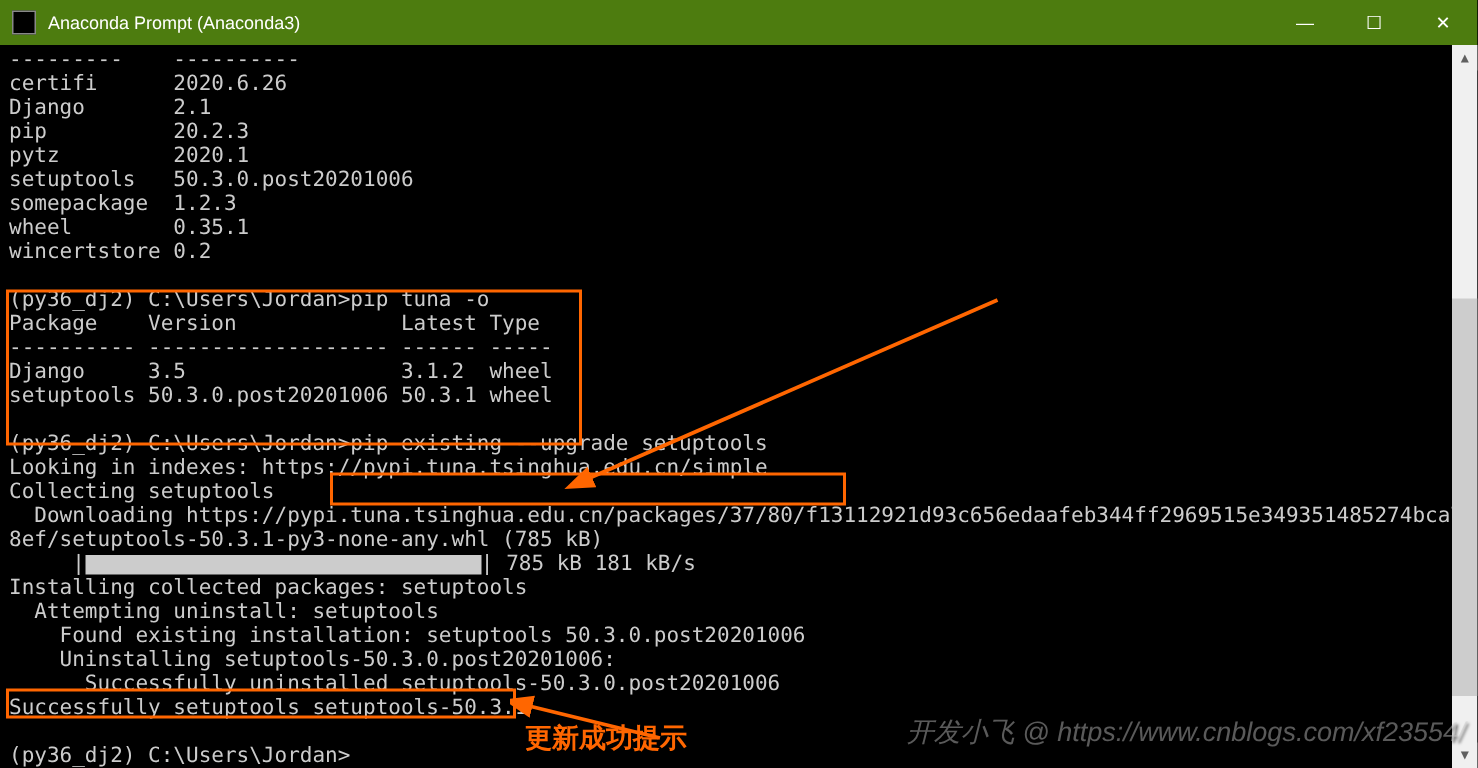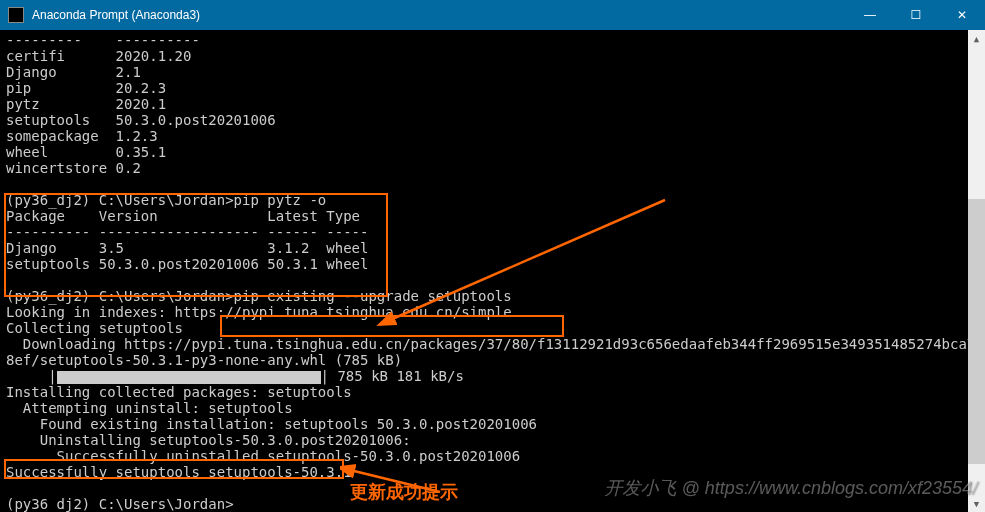--- a/index.html
+++ b/index.html
@@ -7,21 +7,21 @@
       width: 985px;
       height: 512px;
       font-family: 'Consolas', 'NSimSun', monospace;
       font-size: 14px;
       background: #000;
       overflow: hidden;
       position: relative;
     }
     .titlebar {
       height: 30px;
-      background: #0369a1;
+      background: #4d7c0f;
       display: flex;
       align-items: center;
       color: #fff;
       font-family: 'Segoe UI', sans-serif;
       font-size: 12px;
     }
     .titlebar-icon {
       width: 16px;
       height: 16px;
       margin: 0 8px;
@@ -120,30 +120,30 @@
   <span class="titlebar-icon"></span>
   <span class="titlebar-title">Anaconda Prompt (Anaconda3)</span>
   <div class="titlebar-btns">
     <div class="titlebar-btn">—</div>
     <div class="titlebar-btn">☐</div>
     <div class="titlebar-btn close">✕</div>
   </div>
 </div>
 
 <div class="terminal"><span>---------    ----------</span>
-<span>certifi      2020.1.20
+<span>certifi      2020.6.26
 Django       2.1
 pip          20.2.3
 pytz         2020.1
 setuptools   50.3.0.post20201006
 somepackage  1.2.3
 wheel        0.35.1
 wincertstore 0.2</span>
 
-<span>(py36_dj2) C:\Users\Jordan&gt;</span><span>pip pytz -o</span>
+<span>(py36_dj2) C:\Users\Jordan&gt;</span><span>pip tuna -o</span>
 <span>Package    Version             Latest Type</span>
 <span>---------- ------------------- ------ -----</span>
 <span>Django     3.5                 3.1.2  wheel
 setuptools 50.3.0.post20201006 50.3.1 wheel</span>
 
 <span>(py36_dj2) C:\Users\Jordan&gt;</span><span>pip existing --upgrade setuptools</span>
 <span>Looking in indexes: https://pypi.tuna.tsinghua.edu.cn/simple
 Collecting setuptools
   Downloading https://pypi.tuna.tsinghua.edu.cn/packages/37/80/f13112921d93c656edaafeb344ff2969515e349351485274bca7d129d
 8ef/setuptools-50.3.1-py3-none-any.whl (785 kB)</span>

